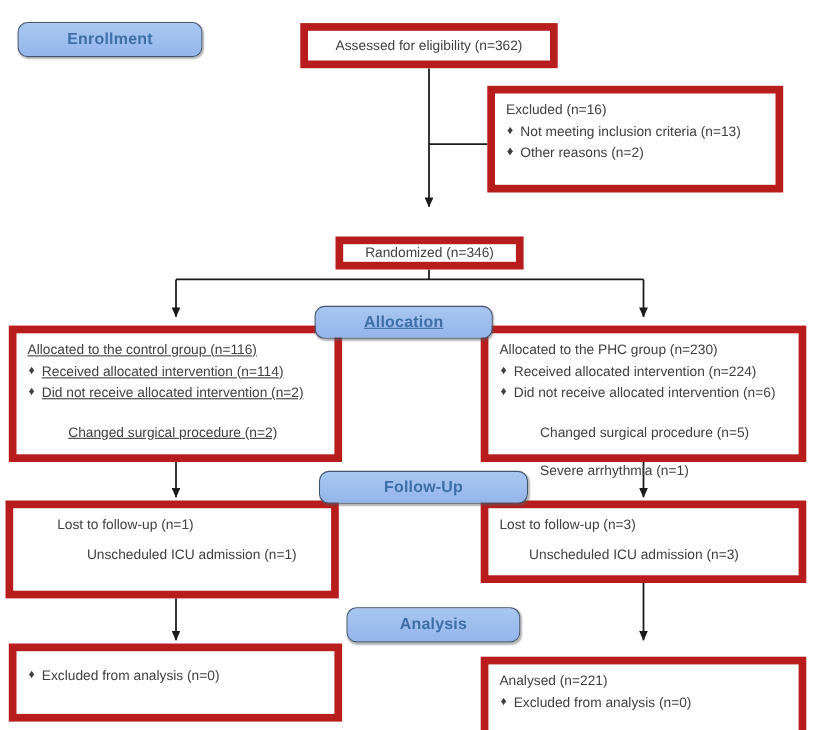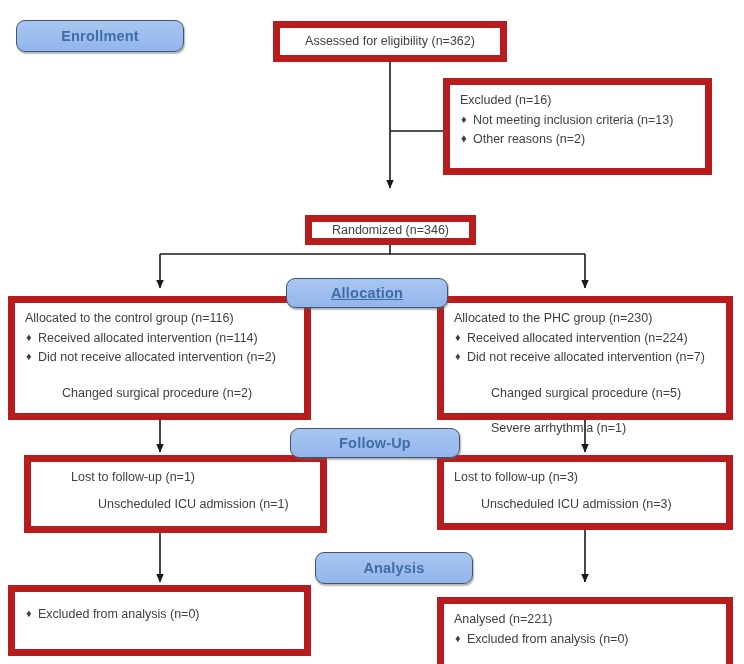--- a/index.html
+++ b/index.html
@@ -147,21 +147,21 @@
         <span class="dot">♦</span>
         <span>Other reasons (n=2)</span>
       </li>
     </ul>
   </div>
 
   <div class="node center" style="left:305px; top:183px; width:171px; height:30px;margin-top:32px;">
     <span class="txt">Randomized (n=346)</span>
   </div>
 
-  <div class="node pad" style="left:8px; top:296px; width:303px; height:124px;">
+  <div class="node pad" style="left:8px; top:296px; width:303px; height:124px;text-decoration:underline;">
     <span class="txt">Allocated to the control group (n=116)</span>
     <ul class="bullets">
       <li>
         <span class="dot">♦</span>
         <span>Received allocated intervention (n=114)</span>
       </li>
       <li>
         <span class="dot">♦</span>
         <span>Did not receive allocated intervention (n=2)</span>
       </li>
@@ -171,42 +171,42 @@
 
   <div class="node pad" style="left:437px; top:296px; width:296px; height:124px;">
     <span class="txt">Allocated to the PHC group (n=230)</span>
     <ul class="bullets">
       <li>
         <span class="dot">♦</span>
         <span>Received allocated intervention (n=224)</span>
       </li>
       <li>
         <span class="dot">♦</span>
-        <span>Did not receive allocated intervention (n=7)</span>
+        <span>Did not receive allocated intervention (n=6)</span>
       </li>
     </ul>
     <div class="subline">Changed surgical procedure (n=5)</div>
     <div class="subline">Severe arrhythmia (n=1)</div>
   </div>
 
   <div class="stage" style="left:286px; top:278px; width:162px; height:30px;text-decoration:underline;">
     <span>Allocation</span>
   </div>
 
-  <div class="node pad" style="left:24px; top:455px; width:303px; height:78px;padding-left:40px;">
+  <div class="node pad" style="left:5px; top:455px; width:303px; height:89px;padding-left:40px;">
     <span class="txt">Lost to follow-up (n=1)</span>
     <div class="gap-line">Unscheduled ICU admission (n=1)</div>
   </div>
 
   <div class="node pad" style="left:437px; top:455px; width:296px; height:75px;">
     <span class="txt">Lost to follow-up (n=3)</span>
     <div class="gap-line">Unscheduled ICU admission (n=3)</div>
   </div>
 
-  <div class="stage" style="left:290px; top:428px; width:170px; height:30px;">
+  <div class="stage" style="left:290px; top:428px; width:190px; height:30px;">
     <span>Follow-Up</span>
   </div>
 
   <div class="node pad" style="left:8px; top:585px; width:303px; height:71px;">
     <ul class="bullets">
       <li>
         <span class="dot">♦</span>
         <span>Excluded from analysis (n=0)</span>
       </li>
     </ul>

